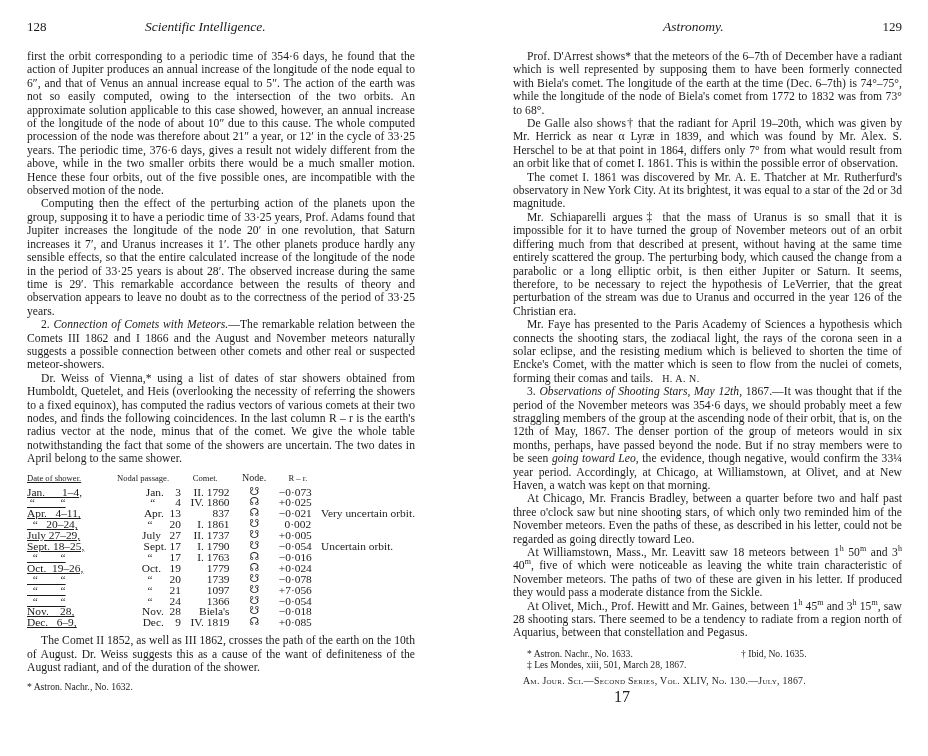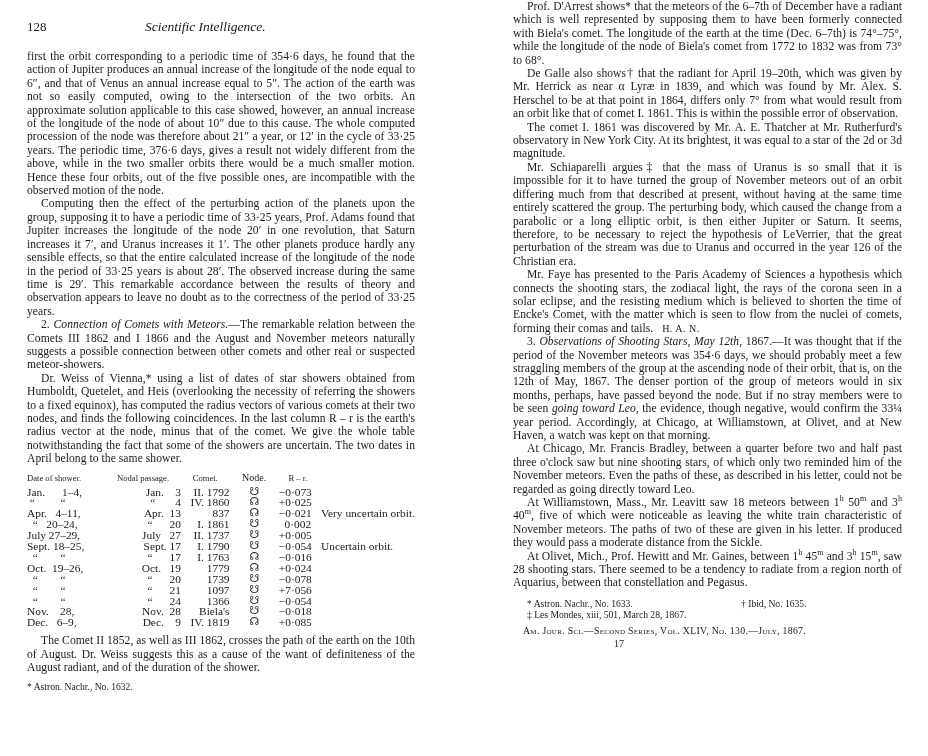--- a/index.html
+++ b/index.html
@@ -35,33 +35,33 @@
     }
     .para.noindent { text-indent: 0; }
     .para i, .para em { font-style: italic; }
     .smallcaps { font-variant: small-caps; font-size: 10px; letter-spacing: 0.5px; }
     sup { font-size: 8px; line-height: 0; }
 
     
     .shower-table { margin-top: 7px; margin-bottom: 6px; border-collapse: collapse; font-size: 11.4px; line-height: 10.9px; }
     .shower-table th { font-weight: normal; font-size: 8.6px; padding: 0 0 3px 0; text-align: center; white-space: nowrap; }
     .shower-table td { padding: 0; white-space: nowrap; vertical-align: top; }
-    .c-date { width: 72px; text-align: left; }
+    .c-date { width: 72px; text-align: left; text-decoration: underline; }
     .c-nodal { width: 84px; text-align: right; padding-left: 10px !important; }
     .c-comet { width: 52px; text-align: right; }
     .c-node { width: 58px; text-align: center; font-family: "DejaVu Sans", sans-serif; font-size: 11px; }
     .c-rr { width: 40px; text-align: left; }
     .c-note { text-align: left; padding-left: 4px !important; }
 
     .footnote { font-size: 9.6px; text-align: left; margin-top: 6px; }
     .fn-block { font-size: 9.6px; line-height: 11.6px; margin-top: 8px; padding-left: 14px; position: relative; }
     .fn-row { position: relative; height: 11.6px; }
     .fn-right { position: absolute; left: 214px; top: 0; }
     .journal { font-size: 9.8px; padding-left: 10px; margin-top: 4px; font-variant: small-caps; letter-spacing: 0.3px; }
-    .sig { font-size: 10px; text-align: left; padding-left: 101px; margin-top: 2px; }
+    .sig { font-size: 16px; text-align: left; padding-left: 101px; margin-top: 2px; }
   </style>
 </head>
 <body>
 
 <div class="spread">
 
   <div class="page left">
     <div class="running-head">
       <span class="pnum">128</span>
       <span class="title">Scientific Intelligence.</span>
@@ -192,20 +192,24 @@
             <td class="c-note"></td>
           </tr>
       </tbody>
     </table>
 
     <p class="para">The Comet II 1852, as well as III 1862, crosses the path of the earth on the 10th of August. Dr. Weiss suggests this as a cause of the want of definiteness of the August radiant, and of the duration of the shower.</p>
     <div class="footnote">* Astron. Nachr., No. 1632.</div>
   </div>
 
   <div class="page right">
+    <div class="running-head">
+      <span class="title">Astronomy.</span>
+      <span class="pnum">129</span>
+    </div>
 
     <p class="para">Prof. D'Arrest shows* that the meteors of the 6–7th of December have a radiant which is well represented by supposing them to have been formerly connected with Biela's comet. The longitude of the earth at the time (Dec. 6–7th) is 74°–75°, while the longitude of the node of Biela's comet from 1772 to 1832 was from 73° to 68°.</p>
     <p class="para">De Galle also shows† that the radiant for April 19–20th, which was given by Mr. Herrick as near α Lyræ in 1839, and which was found by Mr. Alex. S. Herschel to be at that point in 1864, differs only 7° from what would result from an orbit like that of comet I. 1861. This is within the possible error of observation.</p>
     <p class="para">The comet I. 1861 was discovered by Mr. A. E. Thatcher at Mr. Rutherfurd's observatory in New York City. At its brightest, it was equal to a star of the 2d or 3d magnitude.</p>
     <p class="para">Mr. Schiaparelli argues‡ that the mass of Uranus is so small that it is impossible for it to have turned the group of November meteors out of an orbit differing much from that described at present, without having at the same time entirely scattered the group. The perturbing body, which caused the change from a parabolic or a long elliptic orbit, is then either Jupiter or Saturn. It seems, therefore, to be necessary to reject the hypothesis of LeVerrier, that the great perturbation of the stream was due to Uranus and occurred in the year 126 of the Christian era.</p>
     <p class="para">
       <span>Mr. Faye has presented to the Paris Academy of Sciences a hypothesis which connects the shooting stars, the zodiacal light, the rays of the corona seen in a solar eclipse, and the resisting medium which is believed to shorten the time of Encke's Comet, with the matter which is seen to flow from the nuclei of comets, forming their comas and tails.</span>
       &nbsp;&nbsp;<span class="smallcaps">H. A. N.</span>
     </p>
     <p class="para">

